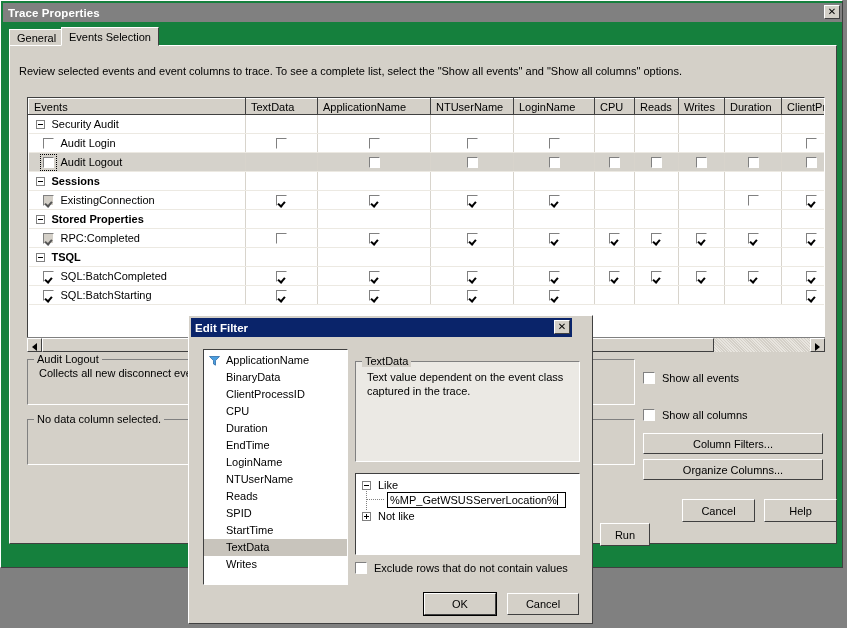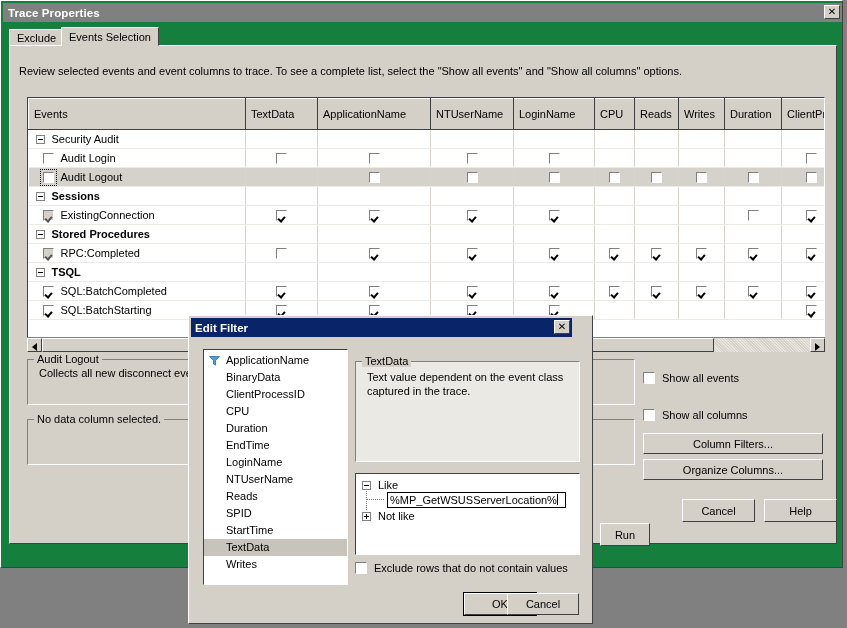--- a/index.html
+++ b/index.html
@@ -59,21 +59,21 @@
   
   #grid-outer{
     position:absolute;left:26px;top:96px;width:798px;height:255px;
     background:#fff;
     border-top:1px solid #404040;border-left:1px solid #404040;
     border-right:1px solid #fff;border-bottom:1px solid #fff;
     box-sizing:border-box;overflow:hidden;
   }
   table.grid{border-collapse:collapse;table-layout:fixed;width:812px;}
   table.grid th{
-    background:#d4d0c8;height:31px;padding:0 0 0 5px;font-weight:normal;font-size:11px;
+    background:#d4d0c8;height:16px;padding:0 0 0 5px;font-weight:normal;font-size:11px;
     text-align:left;
     border-top:1px solid #fff;border-left:1px solid #fff;
     border-right:1px solid #404040;border-bottom:1px solid #404040;
     box-sizing:border-box;white-space:nowrap;overflow:hidden;cursor:default;
   }
   table.grid td{
     height:19px;padding:0;font-size:11px;border-right:1px solid #d8d4cc;
     border-bottom:1px solid #ece9e2;box-sizing:border-box;white-space:nowrap;
     text-align:center;vertical-align:middle;
   }
@@ -246,39 +246,39 @@
     border:1px solid #000;box-sizing:border-box;font-size:11px;line-height:14px;
     padding:0 2px;white-space:nowrap;overflow:hidden;font-family:"Liberation Sans",sans-serif;
   }
   #ef-caret{display:inline-block;width:1px;height:11px;background:#000;vertical-align:-1px;}
   #ef-exclude{position:absolute;left:166px;top:246px;display:flex;align-items:center;cursor:default;}
   #ef-exclude .ocb{
     width:12px;height:12px;background:#fff;box-sizing:border-box;
     border-top:1px solid #808080;border-left:1px solid #808080;
     border-right:1px solid #fff;border-bottom:1px solid #fff;margin-right:7px;flex:0 0 auto;
   }
-  #ef-ok{left:235px;top:277px;width:72px;height:22px;margin-left:40px;}
+  #ef-ok{left:235px;top:277px;width:72px;height:22px;}
   #ef-ok .inner{
     position:absolute;left:-2px;top:-2px;right:-2px;bottom:-2px;border:1px solid #000;
     pointer-events:none;
   }
   #ef-cancel{left:318px;top:277px;width:72px;height:22px;}
 </style>
 </head>
 <body>
 
 <div id="trace-window">
 
   <div id="titlebar">
     <span class="ttl">Trace Properties</span>
     <div class="close-btn">✕</div>
   </div>
 
   <div id="tabstrip">
-    <div class="tab" id="tab-general">Exclude</div>
+    <div class="tab" id="tab-general">General</div>
     <div class="tab sel" id="tab-events">Events Selection</div>
   </div>
 
   <div id="tabpage"></div>
 
   <div id="instructions">Review selected events and event columns to trace. To see a complete list, select the "Show all events" and "Show all columns" options.</div>
 
   <div id="grid-outer">
     <table class="grid">
       <colgroup>
@@ -466,21 +466,21 @@
             <td>
               <div class="cbcell">
                 <span class="cb on"></span>
               </div>
             </td>
           </tr>
           <tr class="row-cat">
             <td class="ev">
               <div class="evcell">
                 <span class="expander"></span>
-                <span class="evlabel cat">Stored Procedures</span>
+                <span class="evlabel cat">Stored Properties</span>
               </div>
             </td>
             <td></td>
             <td></td>
             <td></td>
             <td></td>
             <td></td>
             <td></td>
             <td></td>
             <td></td>

